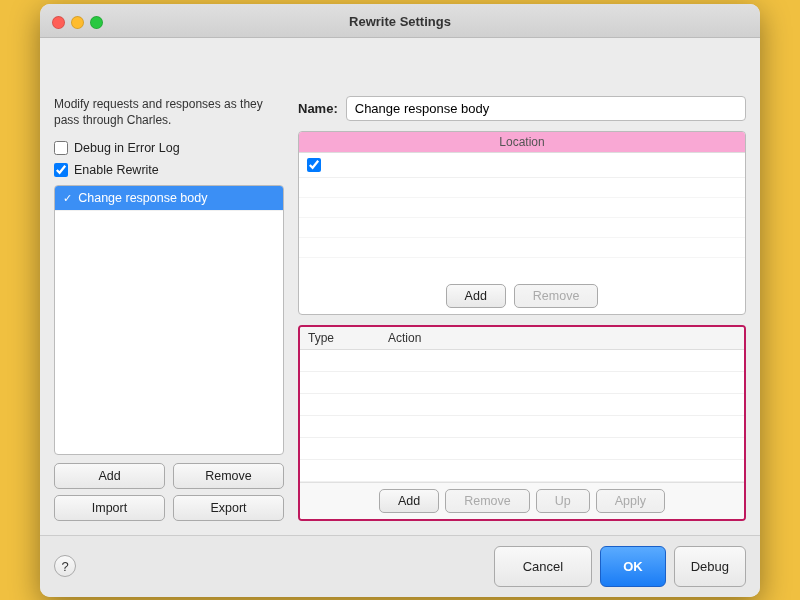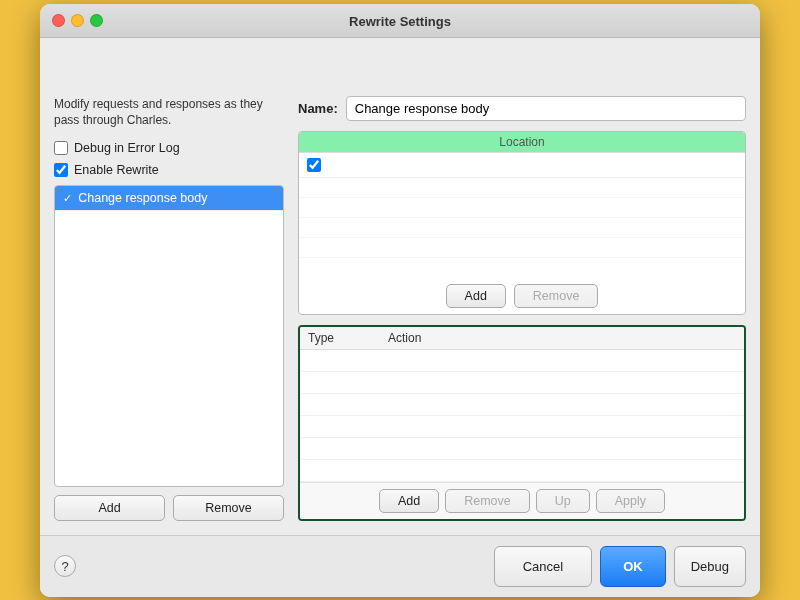--- a/index.html
+++ b/index.html
@@ -23,21 +23,21 @@
       min-height: 540px;
       display: flex;
       flex-direction: column;
       overflow: hidden;
     }
 
     .title-bar {
       background: linear-gradient(to bottom, #e0e0e0, #d0d0d0);
       padding: 10px 14px 8px;
       display: flex;
-      align-items: flex-start;
+      align-items: flex-end;
       justify-content: center;
       border-bottom: 1px solid #bbb;
       position: relative;
     }
 
     .traffic-lights {
       position: absolute;
       left: 12px;
       display: flex;
       gap: 6px;
@@ -183,21 +183,21 @@
       background: #fff;
       overflow: hidden;
     }
 
     .location-header {
       text-align: center;
       font-size: 12px;
       color: #555;
       padding: 3px;
       border-bottom: 1px solid #ddd;
-      background: #86efac;
+      background: #f9a8d4;
     }
 
     .location-item {
       display: flex;
       align-items: center;
       gap: 6px;
       padding: 5px 8px;
       font-size: 12px;
       color: #222;
       border-bottom: 1px solid #f0f0f0;
@@ -236,21 +236,21 @@
     }
 
     .btn-sm:disabled {
       color: #aaa;
       background: linear-gradient(to bottom, #f5f5f5, #eee);
       cursor: default;
     }
 
     
     .rules-table-container {
-      border: 2px solid #14532d;
+      border: 2px solid #be185d;
       border-radius: 4px;
       background: #fff;
       flex: 1;
       display: flex;
       flex-direction: column;
       overflow: hidden;
     }
 
     .rules-table-header {
       display: flex;
@@ -388,20 +388,24 @@
           <span class="list-item-check">✓</span>
           <span>Change response body</span>
         </div>
       </div>
 
       <div class="left-buttons">
         <div class="button-row">
           <button class="btn">Add</button>
           <button class="btn">Remove</button>
         </div>
+        <div class="button-row">
+          <button class="btn">Import</button>
+          <button class="btn">Export</button>
+        </div>
       </div>
     </div>
 
     <div class="right-panel">
 
       <div class="name-row">
         <span class="name-label">Name:</span>
         <input class="name-input" type="text" value="Change response body" style="">
       </div>
 

